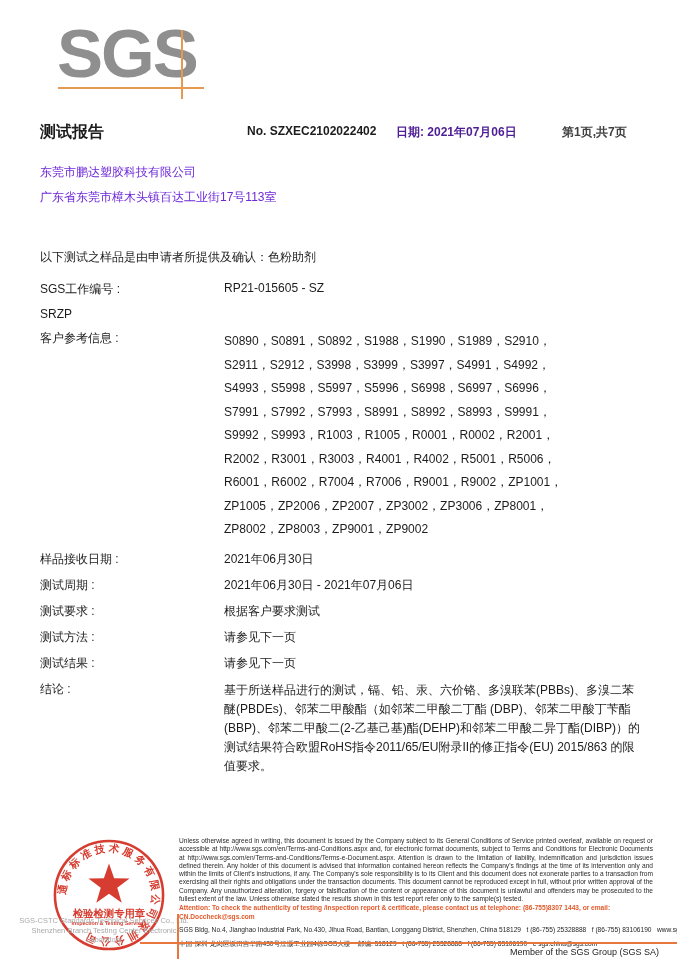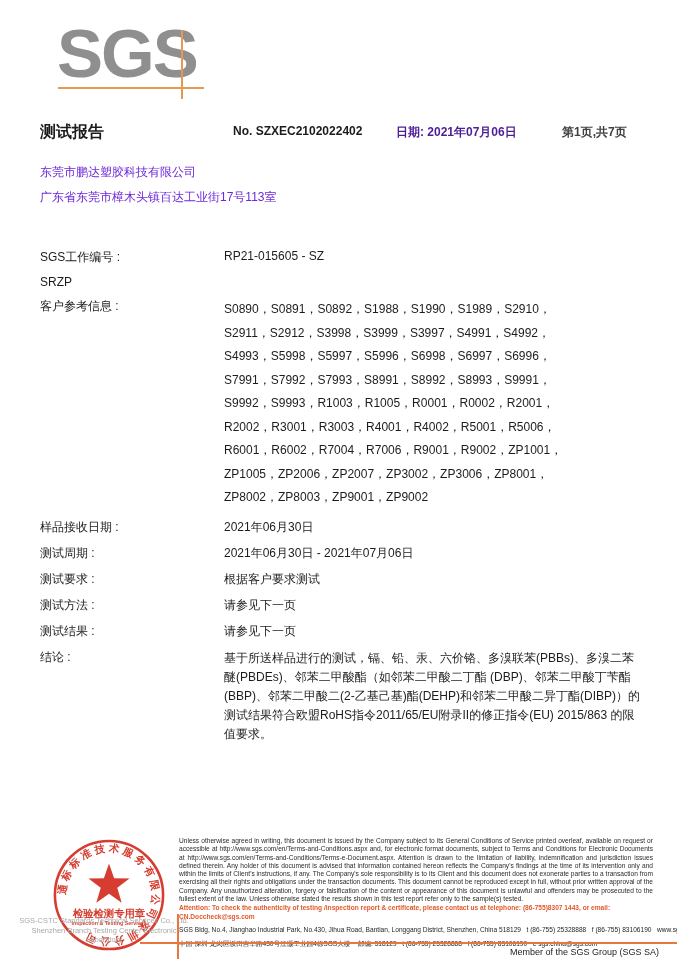--- a/index.html
+++ b/index.html
@@ -11,21 +11,21 @@
   
   .logo{
     position:absolute;left:57px;top:26px;
     font-weight:bold;font-size:69px;line-height:55px;
     color:#8f8f8f;letter-spacing:-2px;
   }
   .logo-hline{position:absolute;left:58px;top:87px;width:146px;height:2px;background:#e59a50;}
   .logo-vline{position:absolute;left:181px;top:30px;width:2px;height:69px;background:#e59a50;}
   .title-row{position:absolute;left:0;top:122px;width:677px;height:20px;}
   .doc-title{position:absolute;left:40px;top:0;font-size:16px;font-weight:bold;color:#1c1c1c;}
-  .report-no{position:absolute;left:233px;top:2px;font-size:12px;font-weight:bold;color:#1c1c1c;}
+  .report-no{position:absolute;left:247px;top:2px;font-size:12px;font-weight:bold;color:#1c1c1c;}
   .report-date{position:absolute;left:396px;top:2px;font-size:12px;font-weight:bold;color:#4c1d95;}
   .page-info{position:absolute;left:562px;top:2px;font-size:12px;font-weight:bold;color:#404040;}
   .applicant{position:absolute;left:40px;top:160px;width:600px;font-size:12px;line-height:25px;color:#6d28d9;}
   
   .body-block{position:absolute;left:40px;top:249px;width:605px;font-size:12px;color:#1c1c1c;}
   .intro{margin-bottom:15px;}
   .frow{display:flex;margin-bottom:9px;}
   .frow .lab{width:184px;flex:0 0 184px;}
   .frow .val{flex:1;}
   .ref-line{line-height:23.5px;}
@@ -64,20 +64,21 @@
     <span class="report-date">日期: 2021年07月06日</span>
     <span class="page-info">第1页,共7页</span>
   </div>
 
   <div class="applicant">
     <div>东莞市鹏达塑胶科技有限公司</div>
     <div>广东省东莞市樟木头镇百达工业街17号113室</div>
   </div>
 
   <div class="body-block">
+    <div class="intro">以下测试之样品是由申请者所提供及确认：色粉助剂</div>
 
     <div class="frow">
       <span class="lab">SGS工作编号 :</span>
       <span class="val">RP21-015605 - SZ</span>
     </div>
     <div class="frow">
       <span class="val">SRZP</span>
     </div>
 
     <div class="frow">

